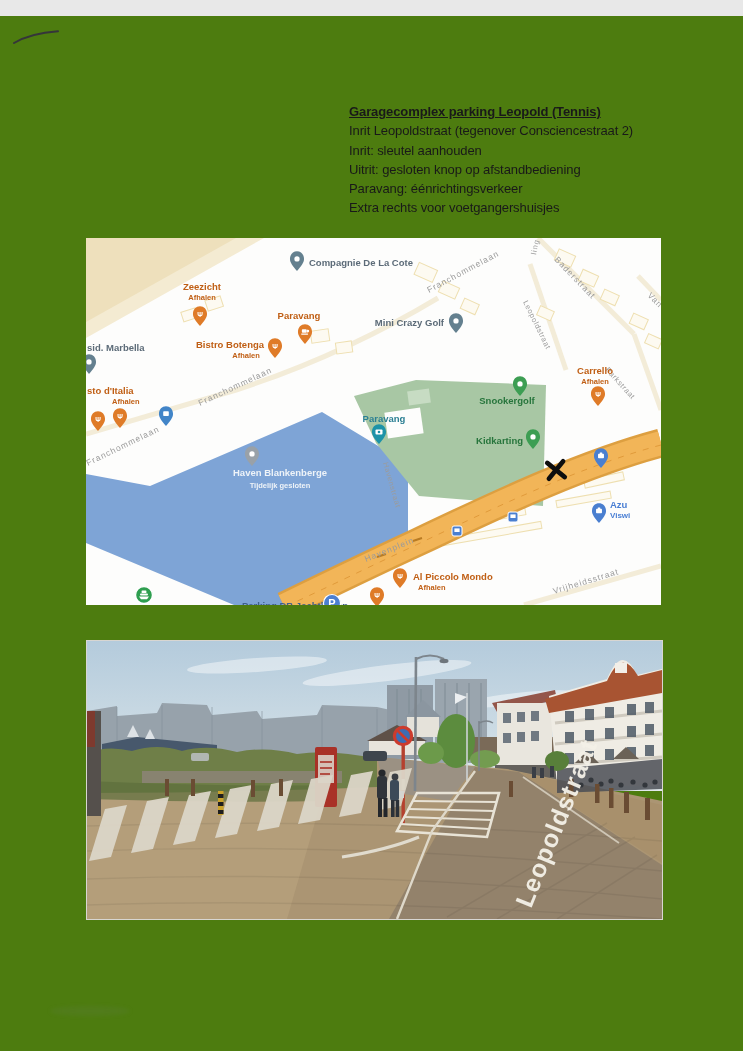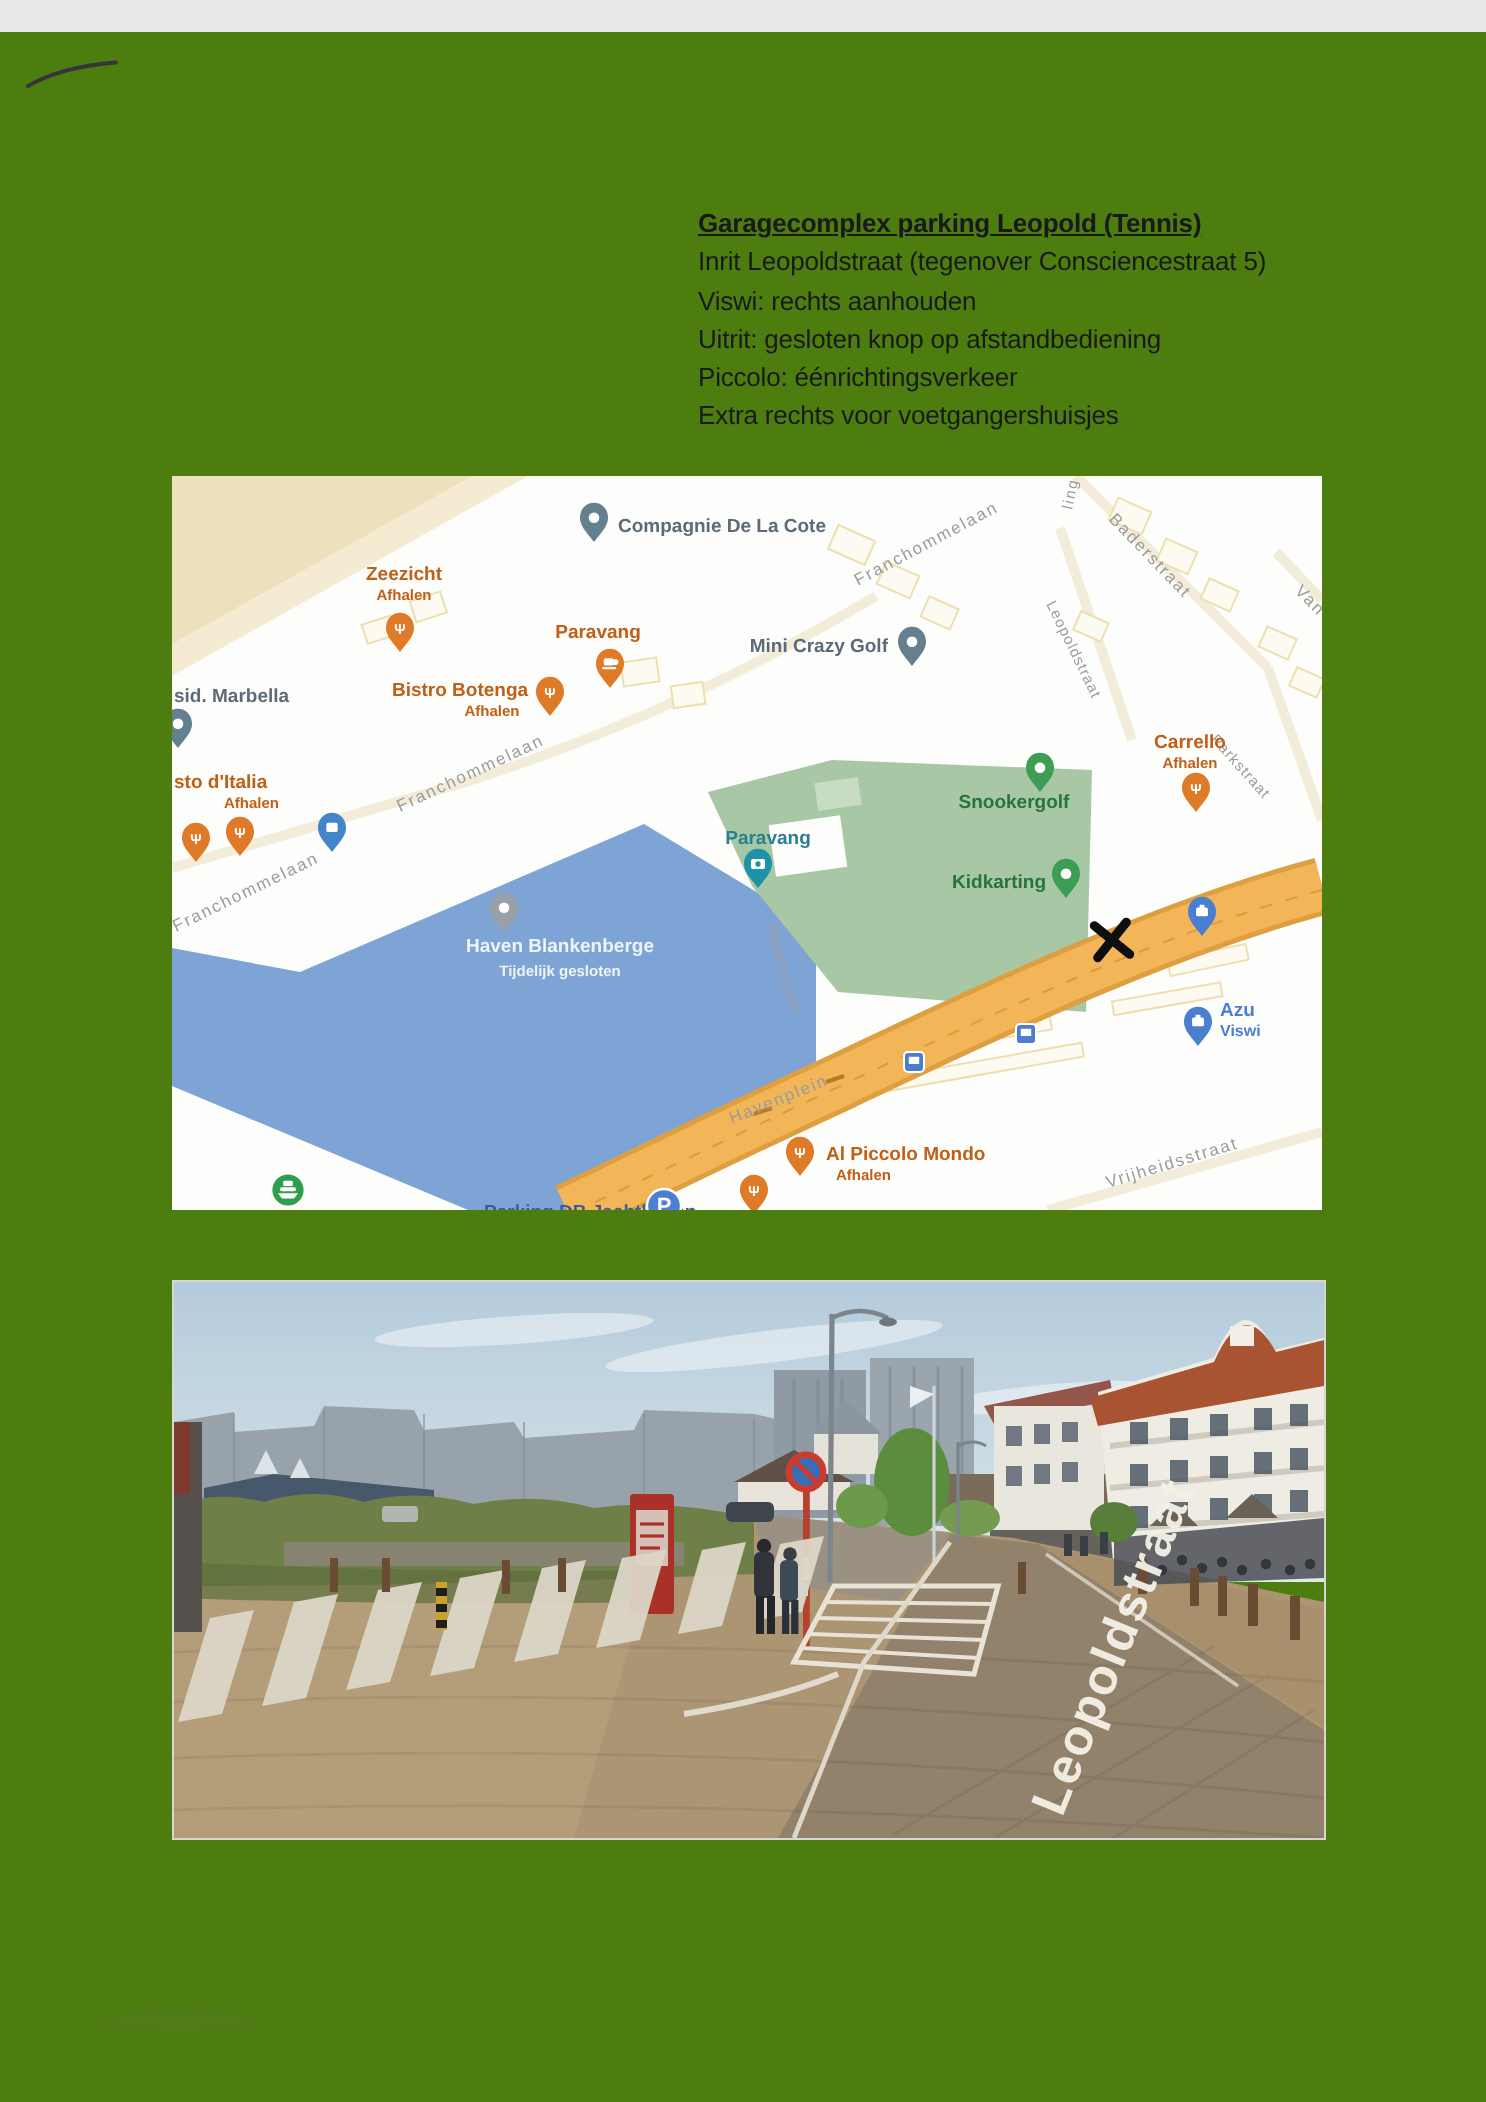--- a/index.html
+++ b/index.html
@@ -27,24 +27,24 @@
 <body>
 
 <div class="page">
 
   <svg class="pen" width="120" height="50">
     <path d="M14,27 C24,21 40,16.5 58,15.2" stroke="#35353a" stroke-width="2" fill="none" stroke-linecap="round"></path>
   </svg>
 
   <div class="doc-text">
     <div class="doc-title">Garagecomplex parking Leopold (Tennis)</div>
-    <div class="doc-line">Inrit Leopoldstraat (tegenover Consciencestraat 5)</div>
-    <div class="doc-line">Viswi: rechts aanhouden</div>
+    <div class="doc-line">Inrit Leopoldstraat (tegenover Consciencestraat 2)</div>
+    <div class="doc-line">Inrit: sleutel aanhouden</div>
     <div class="doc-line">Uitrit: gesloten knop op afstandbediening</div>
-    <div class="doc-line">Piccolo: éénrichtingsverkeer</div>
+    <div class="doc-line">Paravang: éénrichtingsverkeer</div>
     <div class="doc-line">Extra rechts voor voetgangershuisjes</div>
   </div>
 
   <div class="map">
   <svg width="575" height="367" viewBox="0 0 575 367">
     <defs>
       <path id="pin" d="M0,0C-5.5,-7-9,-10.5-9,-15.5C-9,-21.2-5,-25.2 0,-25.2C5,-25.2 9,-21.2 9,-15.5C9,-10.5 5.5,-7 0,0Z"></path>
     </defs>
 
     <polygon points="0,0 178,0 0,100" fill="#f4ebd2"></polygon>

